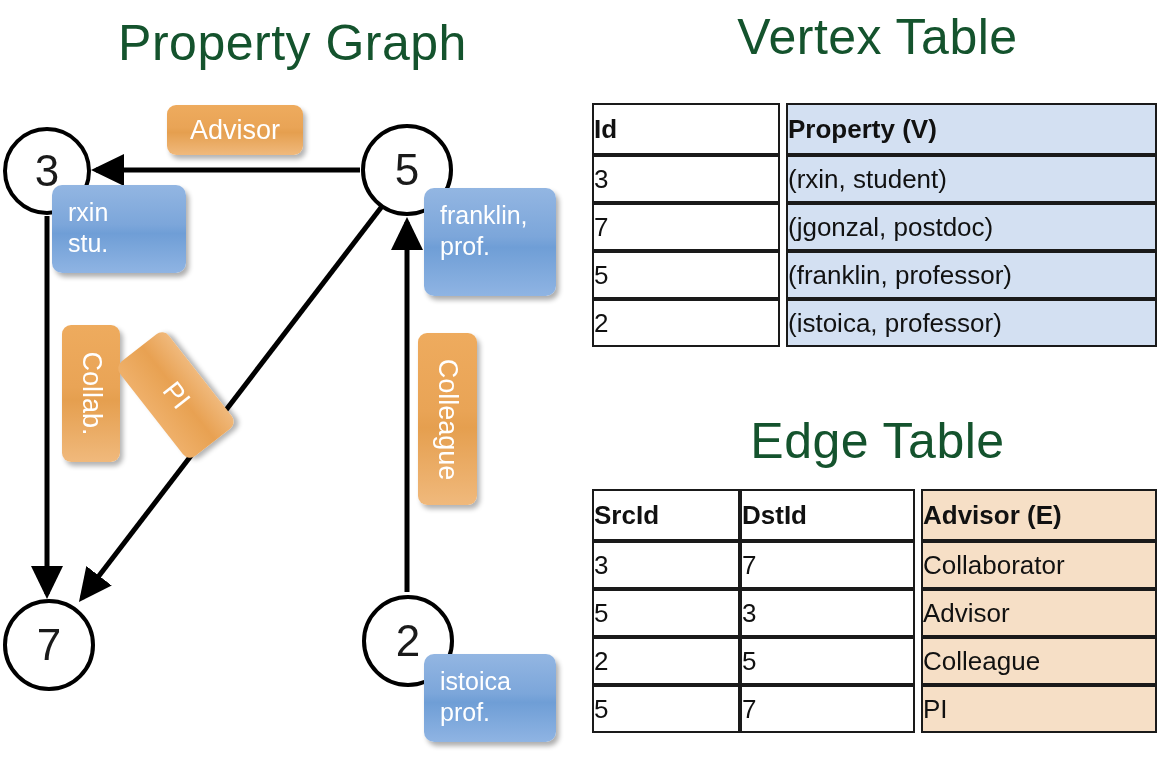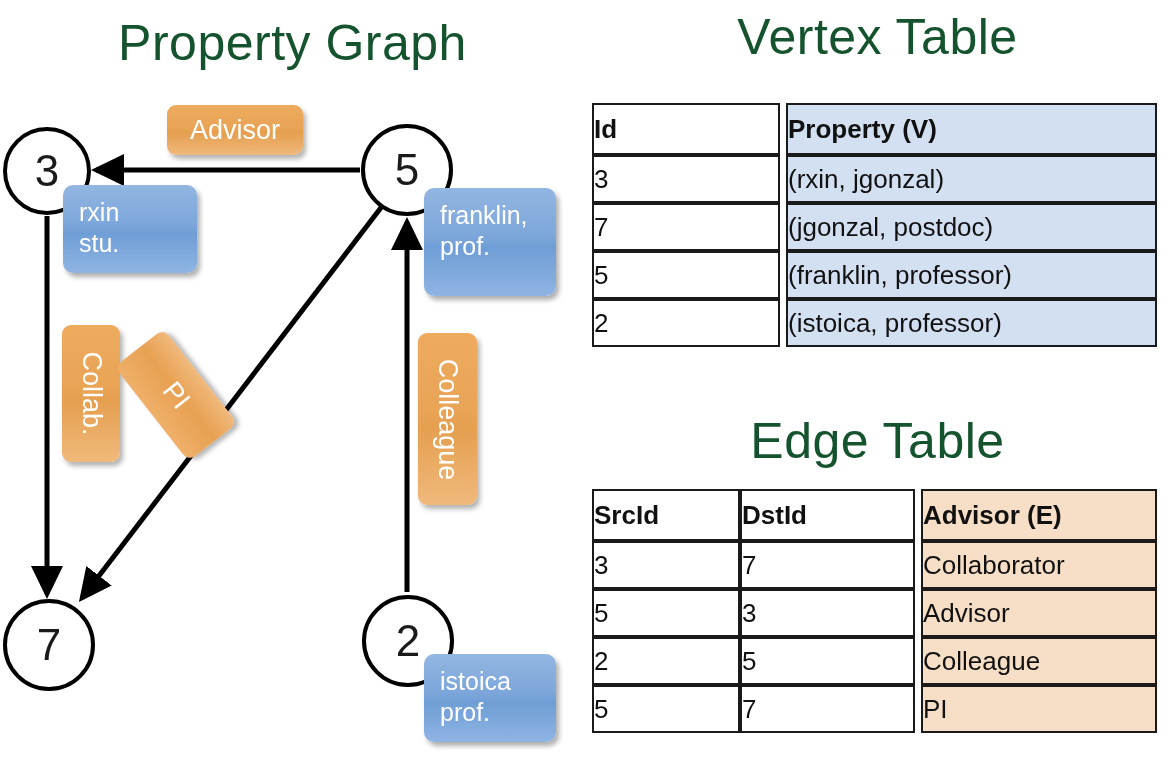--- a/index.html
+++ b/index.html
@@ -69,21 +69,21 @@
     background: linear-gradient(180deg, #93b6e2 0%, #7ca6da 45%, #6f9ed6 55%, #8fb4e3 100%);
     box-shadow: 3px 4px 5px rgba(0,0,0,0.32);
     color: #ffffff;
     font-size: 25px;
     font-weight: 300;
     line-height: 1.22;
     padding: 12px 0 0 16px;
     box-sizing: border-box;
     white-space: pre-line;
   }
-  #prop-rxin     { left: 63px;  top: 185px; width: 134px; height: 88px; }
+  #prop-rxin     { left: 52px;  top: 185px; width: 134px; height: 88px; }
   #prop-franklin { left: 424px; top: 188px; width: 132px; height: 108px; }
   #prop-jgonzal  { left: 63px;  top: 655px; width: 134px; height: 88px; }
   #prop-istoica  { left: 424px; top: 654px; width: 132px; height: 88px; }
 
   
   .edge-label {
     position: absolute;
     border-radius: 9px;
     background: linear-gradient(180deg, #eeab5e 0%, #e9a456 45%, #e59f4f 55%, #f0b97c 100%);
     box-shadow: 3px 4px 5px rgba(0,0,0,0.30);
@@ -222,21 +222,21 @@
     <tr>
       <th>Id</th>
       <td class="sep-col"></td>
       <th class="blue-cell">Property (V)</th>
     </tr>
   </thead>
   <tbody>
     <tr>
       <td>3</td>
       <td class="sep-col"></td>
-      <td class="blue-cell">(rxin, jgonzal)</td>
+      <td class="blue-cell">(rxin, student)</td>
     </tr>
     <tr>
       <td>7</td>
       <td class="sep-col"></td>
       <td class="blue-cell">(jgonzal, postdoc)</td>
     </tr>
     <tr>
       <td>5</td>
       <td class="sep-col"></td>
       <td class="blue-cell">(franklin, professor)</td>

